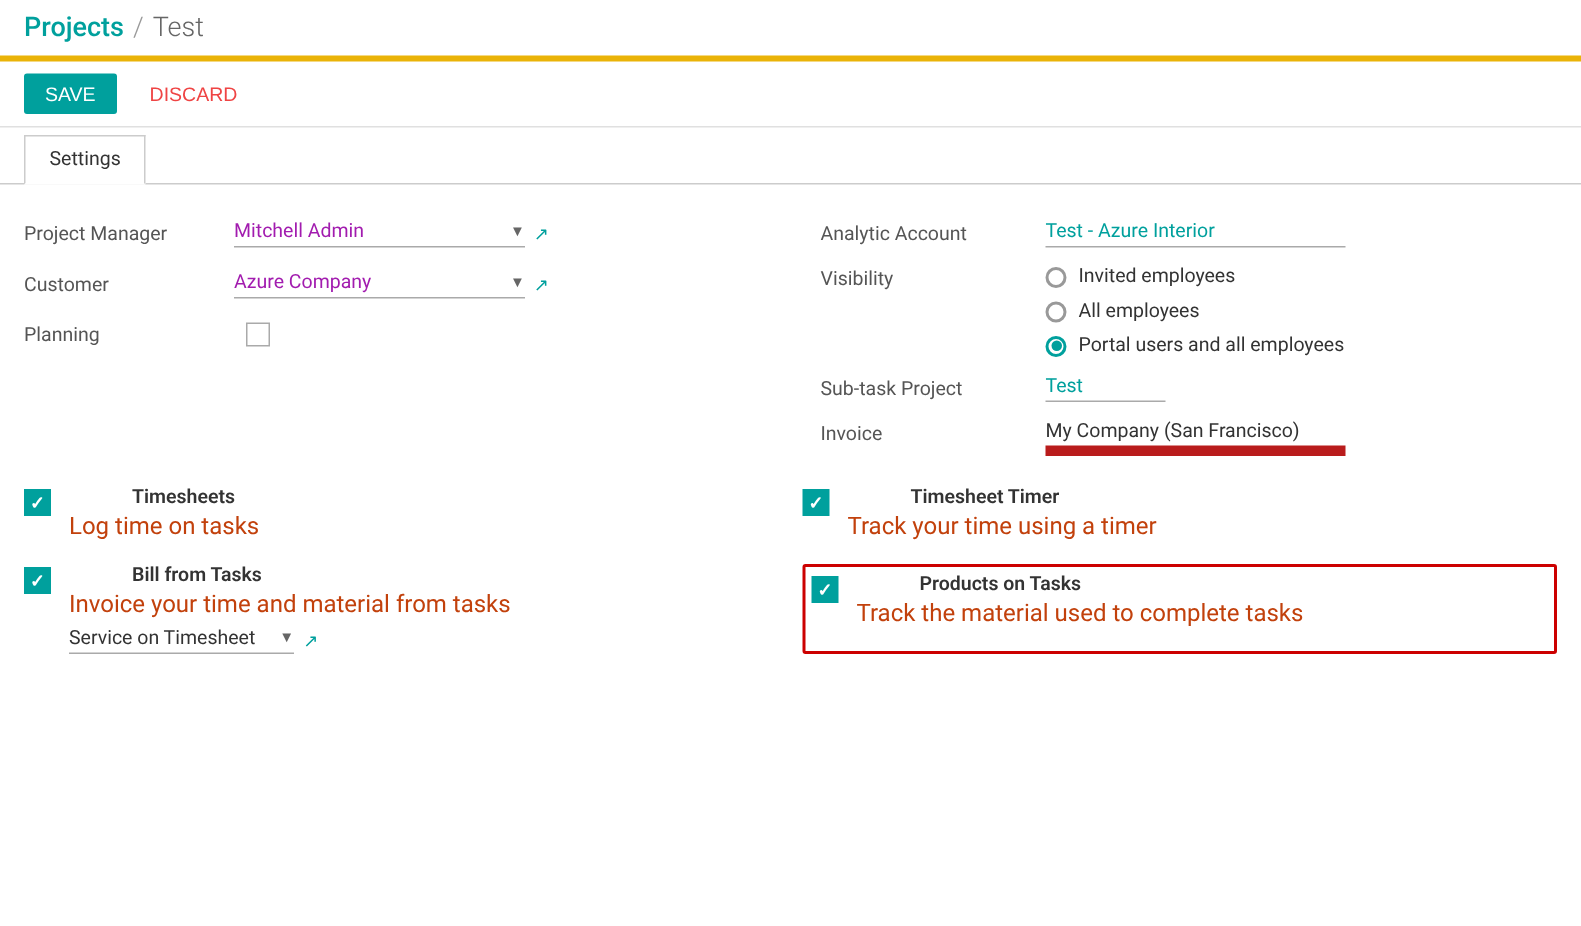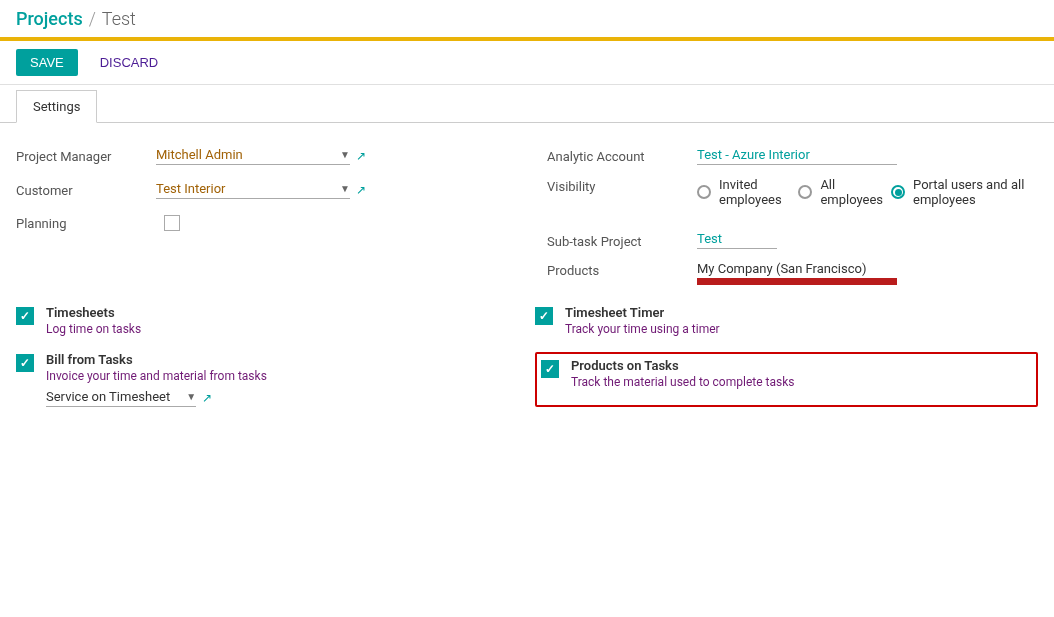--- a/index.html
+++ b/index.html
@@ -8,50 +8,50 @@
     
     .header { display: flex; align-items: center; padding: 8px 16px; border-bottom: 4px solid #eab308; }
     .breadcrumb { display: flex; align-items: center; gap: 6px; font-size: 18px; font-weight: 500; }
     .breadcrumb .link { color: #00a09d; cursor: pointer; }
     .breadcrumb .sep { color: #999; font-weight: 300; }
     .breadcrumb .current { color: #666; font-weight: 300; }
 
     
     .toolbar { display: flex; align-items: center; gap: 8px; padding: 8px 16px; border-bottom: 1px solid #e0e0e0; }
     .btn-save { background: #00a09d; color: #fff; border: none; padding: 6px 14px; font-size: 13px; font-weight: 500; cursor: pointer; border-radius: 2px; }
-    .btn-discard { background: transparent; color: #4c1d95; border: none; padding: 6px 14px; font-size: 13px; font-weight: 500; cursor: pointer; }
+    .btn-discard { background: transparent; color: #ef4444; border: none; padding: 6px 14px; font-size: 13px; font-weight: 500; cursor: pointer; }
 
     
     .tabs { display: flex; border-bottom: 1px solid #ccc; padding: 0 16px; margin-top: 4px; }
     .tab { padding: 8px 16px; font-size: 13px; cursor: pointer; border: 1px solid #ccc; border-bottom: none; background: #fff; margin-right: 2px; position: relative; top: 1px; }
     .tab.active { background: #fff; border-bottom: 1px solid #fff; color: #333; }
 
     
     .content { padding: 24px 16px 16px 16px; }
     .form-grid { display: grid; grid-template-columns: 1fr 1fr; gap: 0; }
 
     
     .left-col { padding-right: 40px; }
     .right-col { padding-left: 20px; border-left: none; }
 
     .field-row { display: flex; align-items: center; margin-bottom: 16px; }
     .field-label { width: 140px; font-size: 13px; color: #555; flex-shrink: 0; }
     .field-value { display: flex; align-items: center; gap: 6px; flex: 1; }
 
     .select-wrapper { display: flex; align-items: center; gap: 4px; border-bottom: 1px solid #aaa; padding-bottom: 2px; }
-    .select-text { font-size: 13px; color: #a16207; min-width: 180px; }
+    .select-text { font-size: 13px; color: #a21caf; min-width: 180px; }
     .chevron-icon { color: #666; font-size: 10px; }
     .external-link-icon { color: #00a09d; font-size: 12px; cursor: pointer; }
 
     
     .right-field-row { display: flex; align-items: flex-start; margin-bottom: 12px; }
     .right-field-label { width: 150px; font-size: 13px; color: #555; flex-shrink: 0; padding-top: 2px; }
 
     
-    .radio-group { display: flex; flex-direction: row; gap: 8px; }
+    .radio-group { display: flex; flex-direction: column; gap: 8px; }
     .radio-item { display: flex; align-items: center; gap: 8px; font-size: 13px; cursor: pointer; }
     .radio-outer { width: 14px; height: 14px; border-radius: 50%; border: 2px solid #999; display: flex; align-items: center; justify-content: center; flex-shrink: 0; }
     .radio-outer.checked { border-color: #00a09d; }
     .radio-inner { width: 7px; height: 7px; border-radius: 50%; background: #00a09d; }
 
     
     .inline-value { border-bottom: 1px solid #aaa; padding-bottom: 2px; font-size: 13px; color: #00a09d; cursor: pointer; min-width: 80px; }
     .inline-value-plain { border-bottom: 7px solid #b91c1c; padding-bottom: 2px; font-size: 13px; color: #333; min-width: 200px; }
 
     
@@ -61,22 +61,22 @@
     .checkbox-box { width: 16px; height: 16px; border: 1.5px solid #aaa; background: #fff; display: inline-block; }
 
     
     .features-section { margin-top: 8px; }
     .feature-row { display: grid; grid-template-columns: 1fr 1fr; gap: 16px; margin-bottom: 16px; }
 
     .feature-card { display: flex; align-items: flex-start; gap: 12px; }
     .feature-checkbox { width: 18px; height: 18px; background: #00a09d; display: flex; align-items: center; justify-content: center; flex-shrink: 0; margin-top: 2px; border: none; cursor: pointer; }
     .feature-checkbox .check { color: #fff; font-size: 12px; font-weight: bold; }
     .feature-info { flex: 1; }
-    .feature-title { font-size: 13px; font-weight: 600; color: #333; margin-bottom: 2px; }
-    .feature-desc { font-size: 12px; color: #701a75; }
+    .feature-title { font-size: 13px; font-weight: 600; color: #333; margin-bottom: 2px; margin-left: 42px; }
+    .feature-desc { font-size: 16px; color: #c2410c; }
 
     
     .bill-sub { margin-top: 6px; display: flex; align-items: center; gap: 6px; }
     .bill-select { display: flex; align-items: center; gap: 16px; border-bottom: 1px solid #aaa; padding-bottom: 2px; }
     .bill-select-text { font-size: 13px; color: #333; }
 
     
     .feature-card-highlighted { border: 2px solid #cc0000; border-radius: 2px; padding: 4px; }
 
     
@@ -117,21 +117,21 @@
             <span class="chevron-icon">▼</span>
           </div>
           <span class="external-link-icon">↗</span>
         </div>
       </div>
 
       <div class="field-row">
         <div class="field-label">Customer</div>
         <div class="field-value">
           <div class="select-wrapper">
-            <span class="select-text">Test Interior</span>
+            <span class="select-text">Azure Company</span>
             <span class="chevron-icon">▼</span>
           </div>
           <span class="external-link-icon">↗</span>
         </div>
       </div>
 
       <div class="planning-section">
         <div class="planning-row">
           <div class="planning-label">Planning</div>
           <div class="checkbox-box"></div>
@@ -160,27 +160,27 @@
           </div>
           <div class="radio-item">
             <div class="radio-outer checked">
               <div class="radio-inner"></div>
             </div>
             <span>Portal users and all employees</span>
           </div>
         </div>
       </div>
 
-      <div class="right-field-row" style="margin-top:24px;align-items:center;">
+      <div class="right-field-row" style="margin-top:12px;">
         <div class="right-field-label">Sub-task Project</div>
         <div class="inline-value">Test</div>
       </div>
 
       <div class="right-field-row">
-        <div class="right-field-label">Products</div>
+        <div class="right-field-label">Invoice</div>
         <div class="inline-value-plain">My Company (San Francisco)</div>
       </div>
 
     </div>
   </div>
 
   <div class="features-section">
 
     <div class="feature-row">
 

